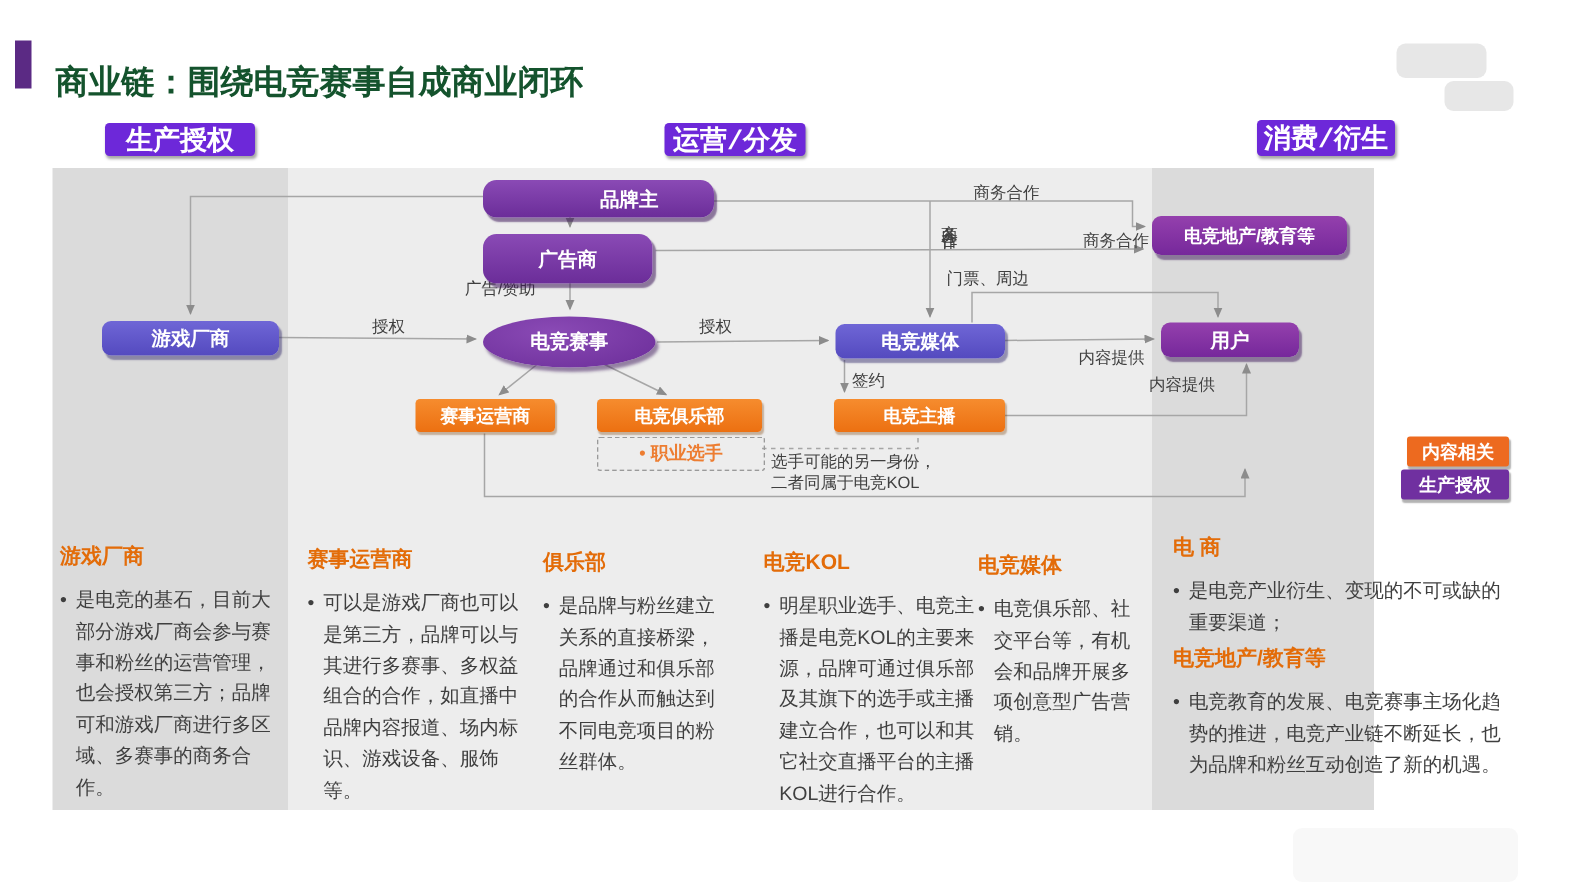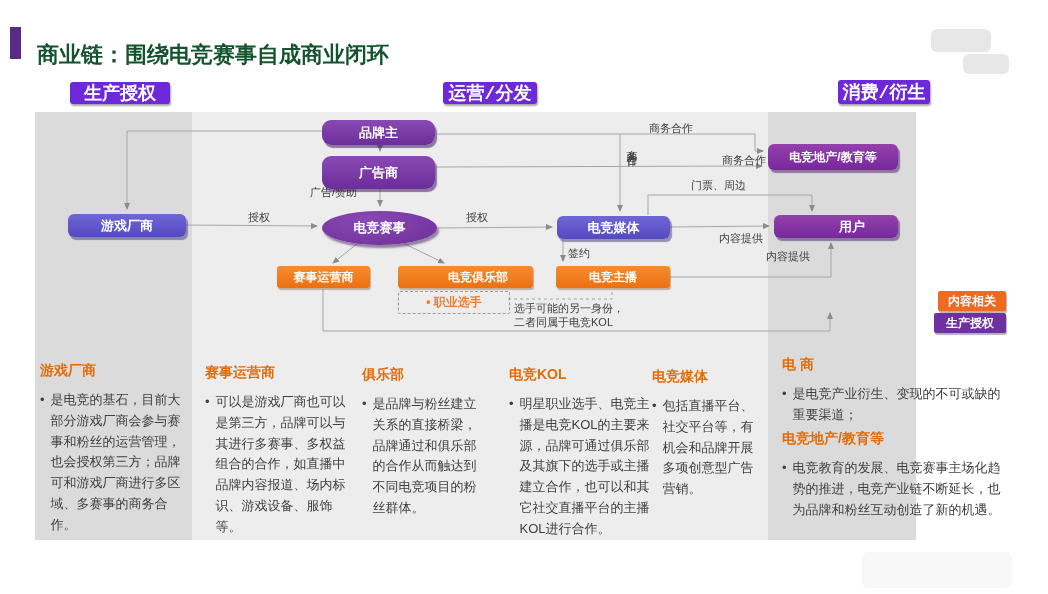--- a/index.html
+++ b/index.html
@@ -111,38 +111,38 @@
       <polyline points="508,299 612,299 612,290" stroke-dasharray="3,3"></polyline>
     </g>
   </svg>
 
   <div class="elabel" style="left:649px;top:121px;">商务合作</div>
   <div class="elabel" style="left:722px;top:153px;">商务合作</div>
   <div class="elabel vert" style="left:624px;top:141px;">商务合作</div>
   <div class="elabel" style="left:310px;top:185px;">广告/赞助</div>
   <div class="elabel" style="left:248px;top:210px;">授权</div>
   <div class="elabel" style="left:466px;top:210px;">授权</div>
-  <div class="elabel" style="left:691px;top:178px;text-align:center;">门票、周边</div>
+  <div class="elabel" style="left:631px;top:178px;text-align:center;">门票、周边</div>
   <div class="elabel" style="left:719px;top:231px;">内容提供</div>
   <div class="elabel" style="left:568px;top:246px;">签约</div>
   <div class="elabel" style="left:766px;top:249px;">内容提供</div>
   <div class="note" style="left:514px;top:301px;">
     <div>选手可能的另一身份，</div>
     <div>二者同属于电竞KOL</div>
   </div>
 
-  <div class="node n-purple" style="left:322px;top:120px;width:113px;height:25px;">品牌主</div>
+  <div class="node n-purple" style="left:322px;top:120px;width:113px;height:25px;padding-left:41px;">品牌主</div>
   <div class="node n-purple" style="left:322px;top:156px;width:113px;height:33px;">广告商</div>
   <div class="node n-indigo" style="left:68px;top:214px;width:118px;height:23px;">游戏厂商</div>
   <div class="node n-ellipse" style="left:322px;top:211px;width:115px;height:34px;">电竞赛事</div>
   <div class="node n-indigo" style="left:557px;top:216px;width:113px;height:23px;">电竞媒体</div>
   <div class="node n-purple2" style="left:768px;top:144px;width:130px;height:26px;font-size:12px;">电竞地产/教育等</div>
-  <div class="node n-purple2" style="left:774px;top:215px;width:92px;height:23px;padding-left:32px;">用户</div>
+  <div class="node n-purple2" style="left:774px;top:215px;width:92px;height:23px;">用户</div>
   <div class="node n-orange" style="left:277px;top:266px;width:93px;height:22px;font-size:12px;">赛事运营商</div>
-  <div class="node n-orange" style="left:398px;top:266px;width:110px;height:22px;font-size:12px;padding-left:25px;">电竞俱乐部</div>
+  <div class="node n-orange" style="left:398px;top:266px;width:110px;height:22px;font-size:12px;">电竞俱乐部</div>
   <div class="node n-orange" style="left:556px;top:266px;width:114px;height:22px;font-size:12px;">电竞主播</div>
   <div class="node n-dashed" style="left:398px;top:291px;width:110px;height:21px;">• 职业选手</div>
 
   <div class="chip chip-orange" style="left:938px;top:291px;width:68px;height:20px;">内容相关</div>
   <div class="chip chip-purple" style="left:934px;top:313px;width:72px;height:20px;">生产授权</div>
 
   <div class="col" style="left:40px;top:362px;width:148px;">
     <h3>游戏厂商</h3>
     <div class="brow">
         <span class="bu">•</span>
@@ -171,21 +171,21 @@
     <div class="brow">
         <span class="bu">•</span>
         <span>明星职业选手、电竞主播是电竞KOL的主要来源，品牌可通过俱乐部及其旗下的选手或主播建立合作，也可以和其它社交直播平台的主播KOL进行合作。</span>
       </div>
   </div>
 
   <div class="col" style="left:652px;top:368px;width:112px;">
     <h3>电竞媒体</h3>
     <div class="brow">
         <span class="bu">•</span>
-        <span>包括直播平台、社交平台等，有机会和品牌开展多项创意型广告营销。</span>
+        <span>电竞俱乐部、社交平台等，有机会和品牌开展多项创意型广告营销。</span>
       </div>
   </div>
 
   <div class="col" style="left:782px;top:356px;width:220px;">
     <h3>电 商</h3>
     <div class="brow">
         <span class="bu">•</span>
         <span>是电竞产业衍生、变现的不可或缺的重要渠道；</span>
       </div>
   </div>

